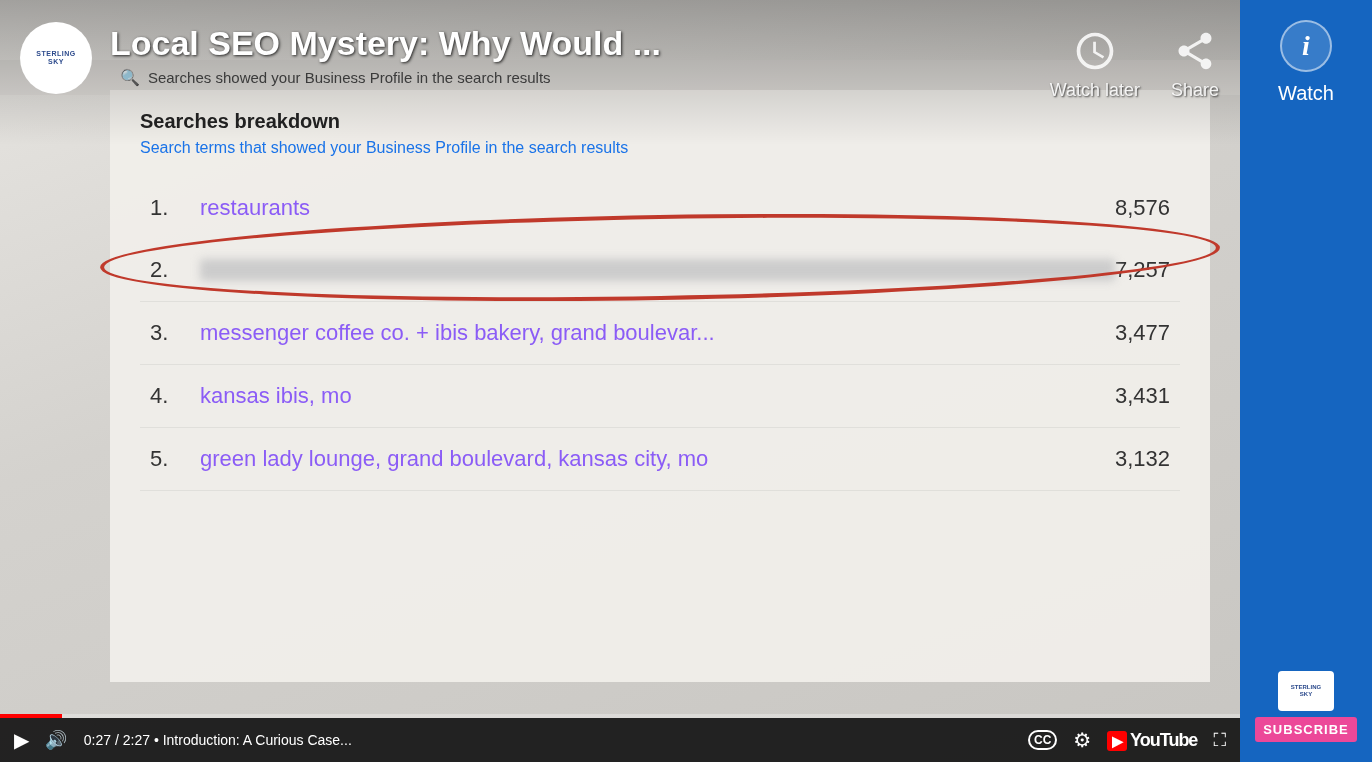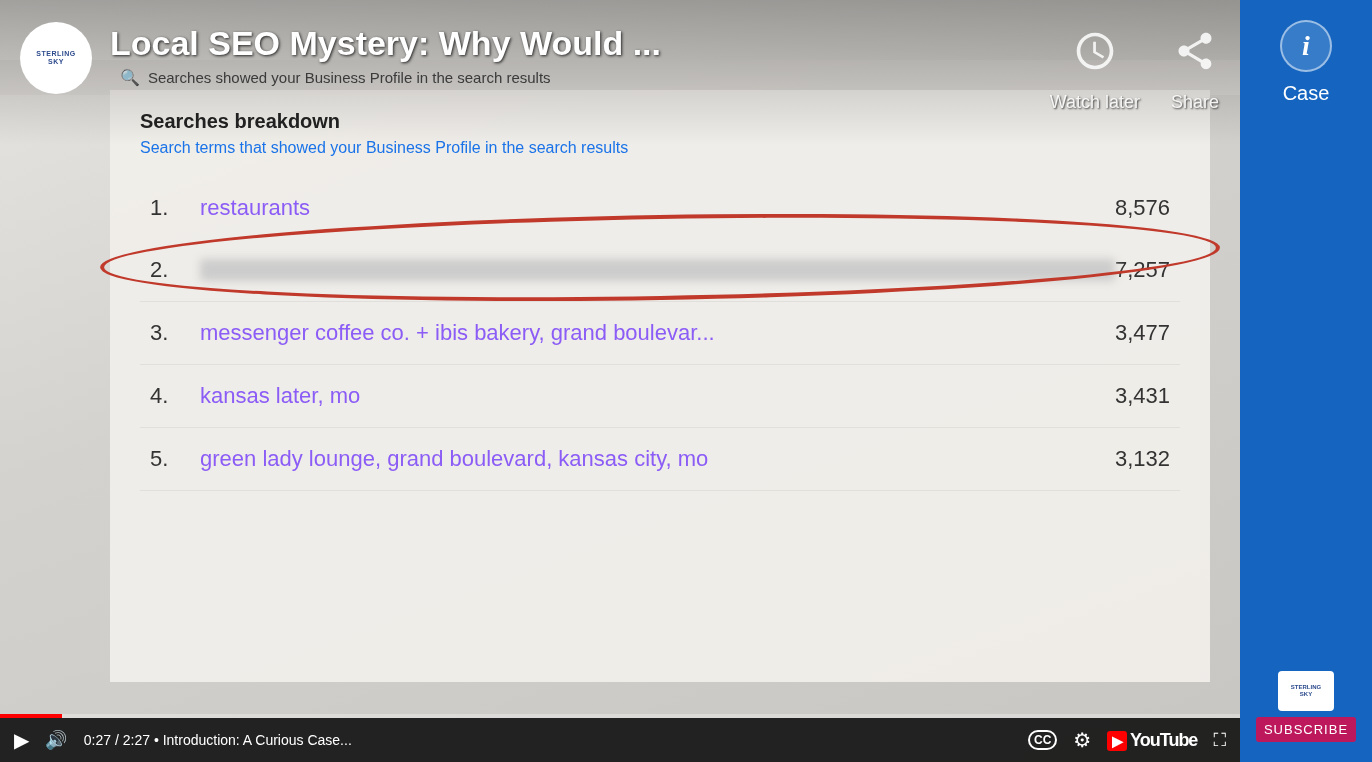--- a/index.html
+++ b/index.html
@@ -77,21 +77,21 @@
       font-weight: bold;
       text-shadow: 1px 1px 3px rgba(0,0,0,0.8);
       flex: 1;
       padding-top: 6px;
     }
 
     .top-control-btn {
       display: flex;
       flex-direction: column;
       align-items: center;
-      gap: 16px;
+      gap: 4px;
       cursor: pointer;
     }
 
     .top-control-icon {
       width: 50px;
       height: 50px;
       display: flex;
       align-items: center;
       justify-content: center;
     }
@@ -315,24 +315,24 @@
       width: 56px;
       height: 40px;
       background: #fff;
       border-radius: 4px;
       display: flex;
       align-items: center;
       justify-content: center;
     }
 
     .subscribe-badge {
-      background: #be185d;
+      background: #ec4899;
       color: #fff;
       font-size: 13px;
-      font-weight: normal;
+      font-weight: bold;
       padding: 5px 8px;
       border-radius: 3px;
       letter-spacing: 1px;
       cursor: pointer;
       text-align: right;
     }
     .cc-icon {
       border: 2px solid #fff;
       border-radius: 10px;
       font-size: 12px;
@@ -388,21 +388,21 @@
           </li>
 
           <li class="search-item">
             <span class="item-num">3.</span>
             <span class="item-name">messenger coffee co. + ibis bakery, grand boulevar...</span>
             <span class="item-count">3,477</span>
           </li>
 
           <li class="search-item">
             <span class="item-num">4.</span>
-            <span class="item-name">kansas later, mo</span>
+            <span class="item-name">kansas ibis, mo</span>
             <span class="item-count">3,431</span>
           </li>
 
           <li class="search-item">
             <span class="item-num">5.</span>
             <span class="item-name">green lady lounge, grand boulevard, kansas city, mo</span>
             <span class="item-count">3,132</span>
           </li>
         </ul>
       </div>
@@ -484,21 +484,21 @@
       </div>
     </div>
 
   </div>
 
   <div class="right-sidebar" style="left:1240px;">
 
     <div class="info-icon-circle">
       <span>i</span>
     </div>
-    <div class="info-label">Case</div>
+    <div class="info-label">Watch</div>
 
     <div class="sidebar-spacer"></div>
 
     <div class="subscribe-area">
 
       <div class="sterling-logo-sm">
         <span style="font-size:6px; font-weight:bold; color:#2c4a8c; text-align:center; line-height:1.2;">STERLING<br>SKY</span>
       </div>
 
       <div class="subscribe-badge">SUBSCRIBE</div>

